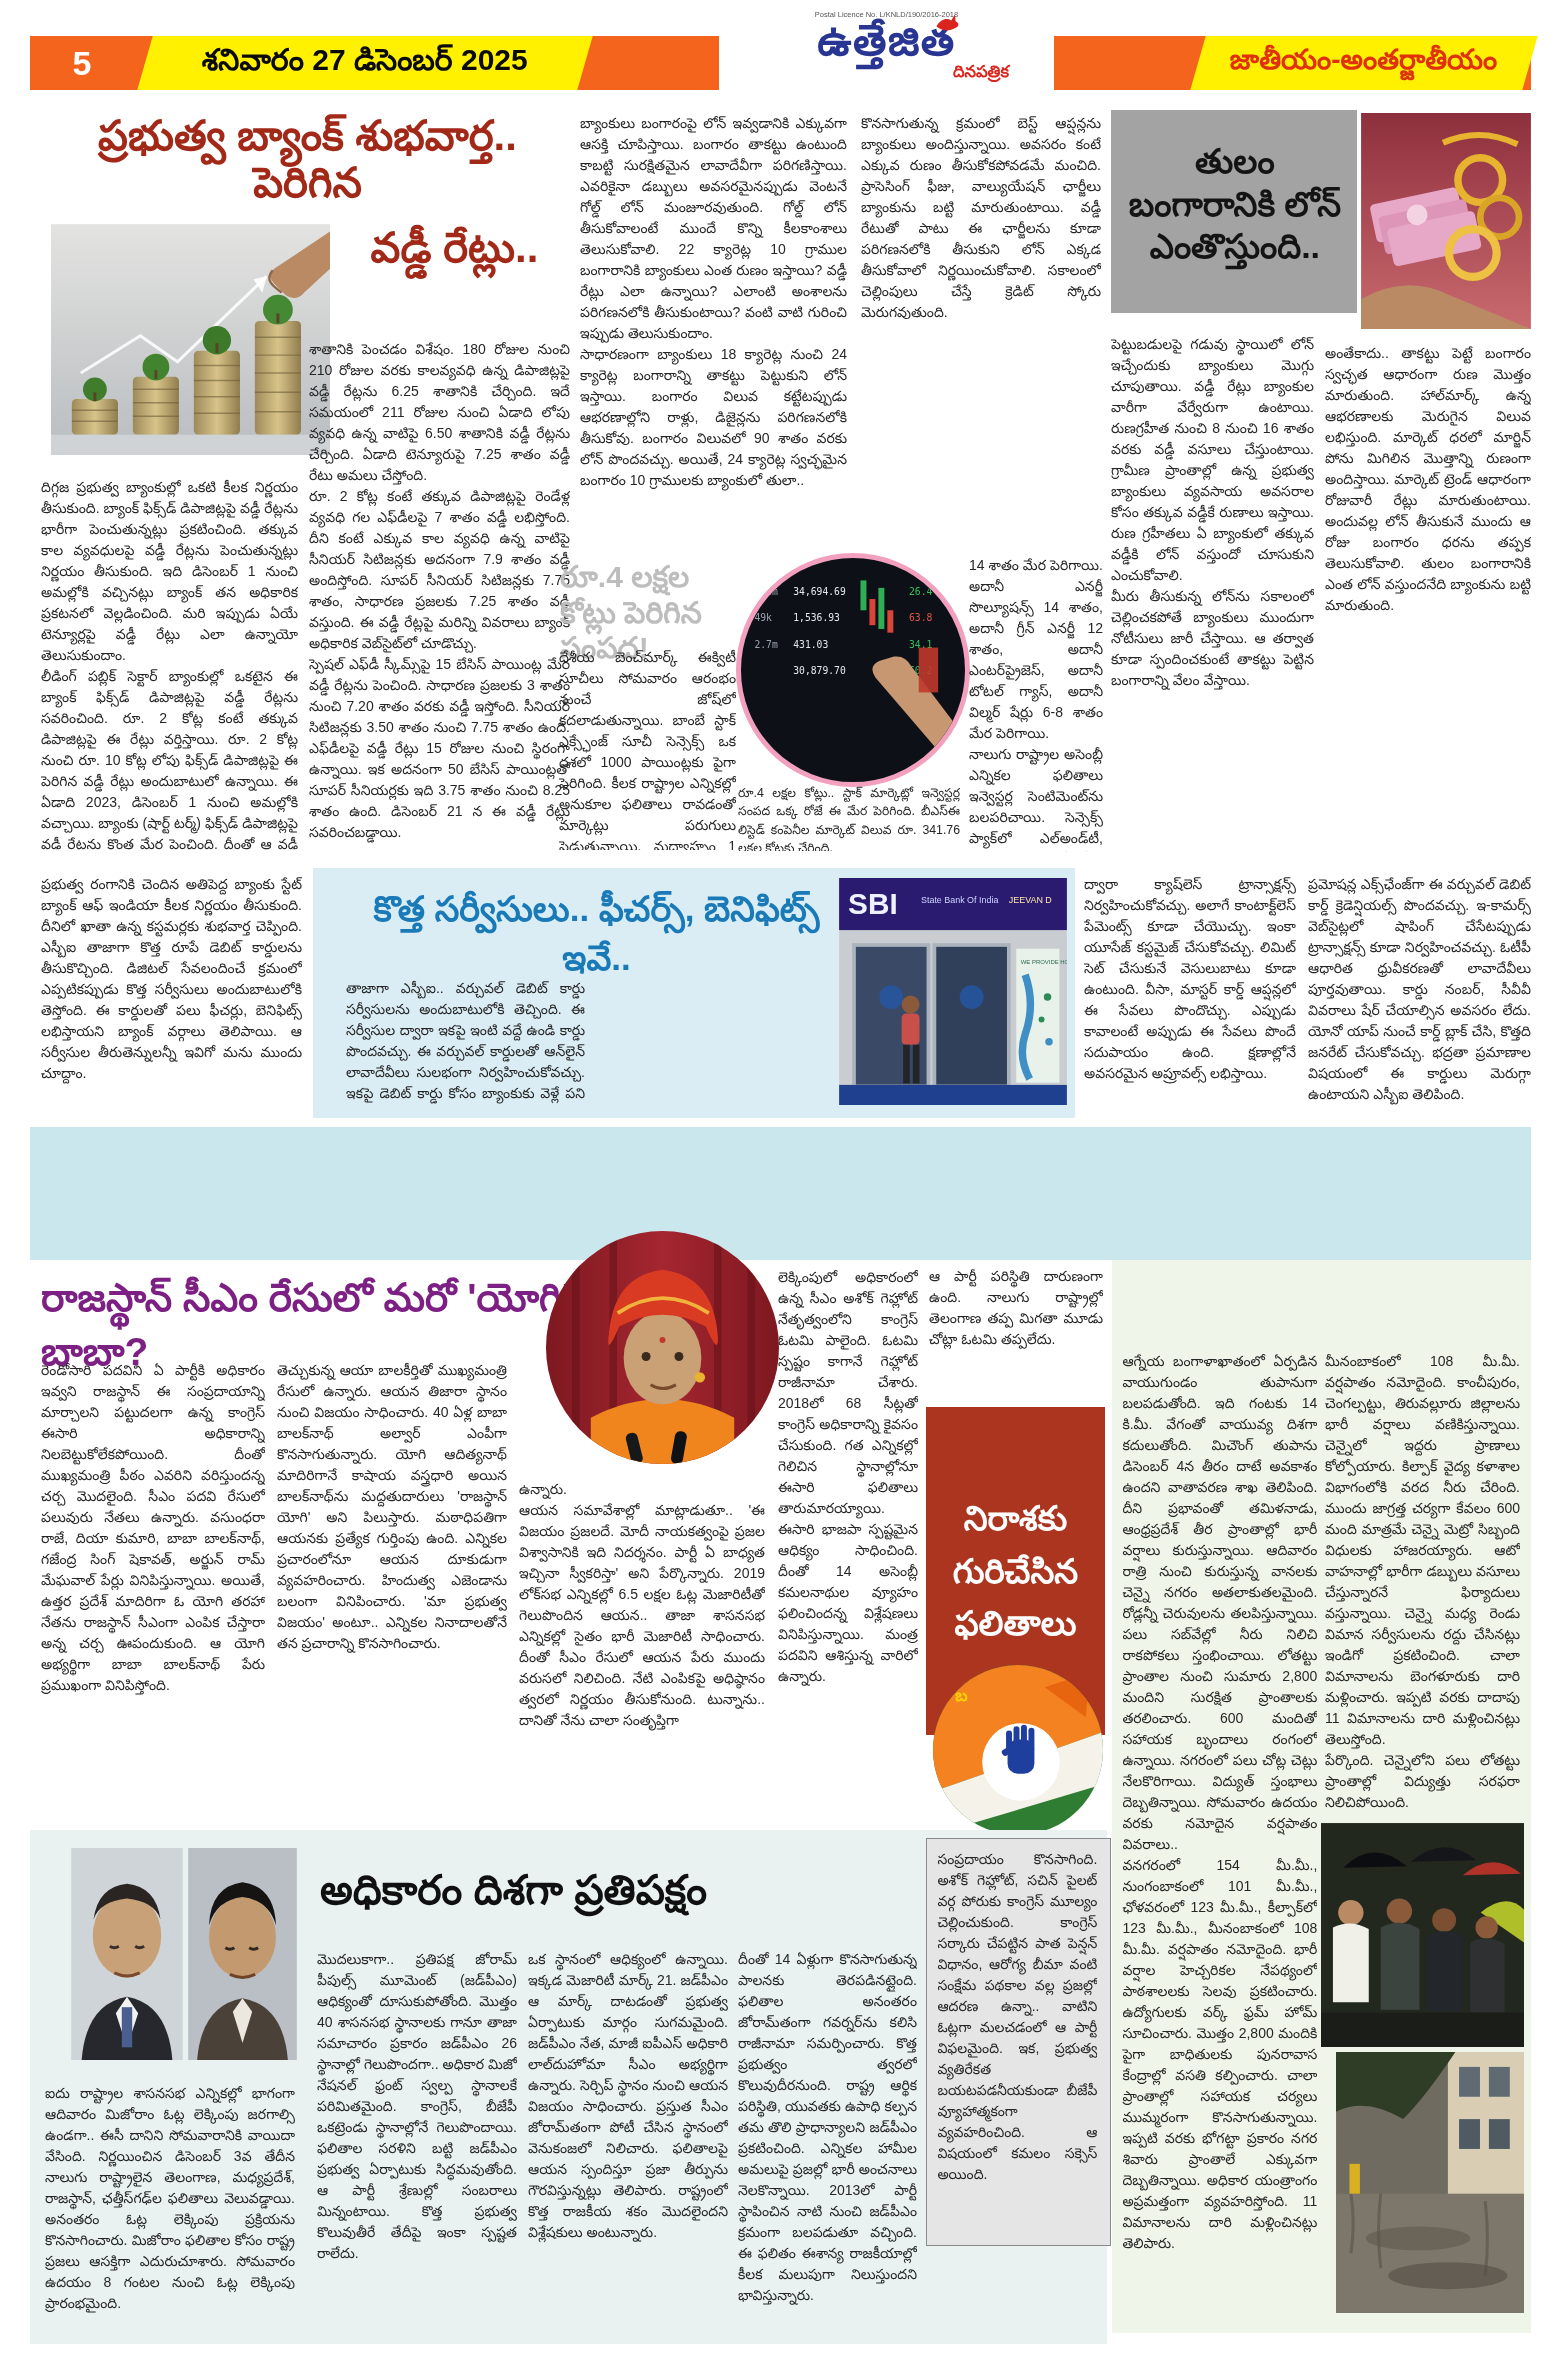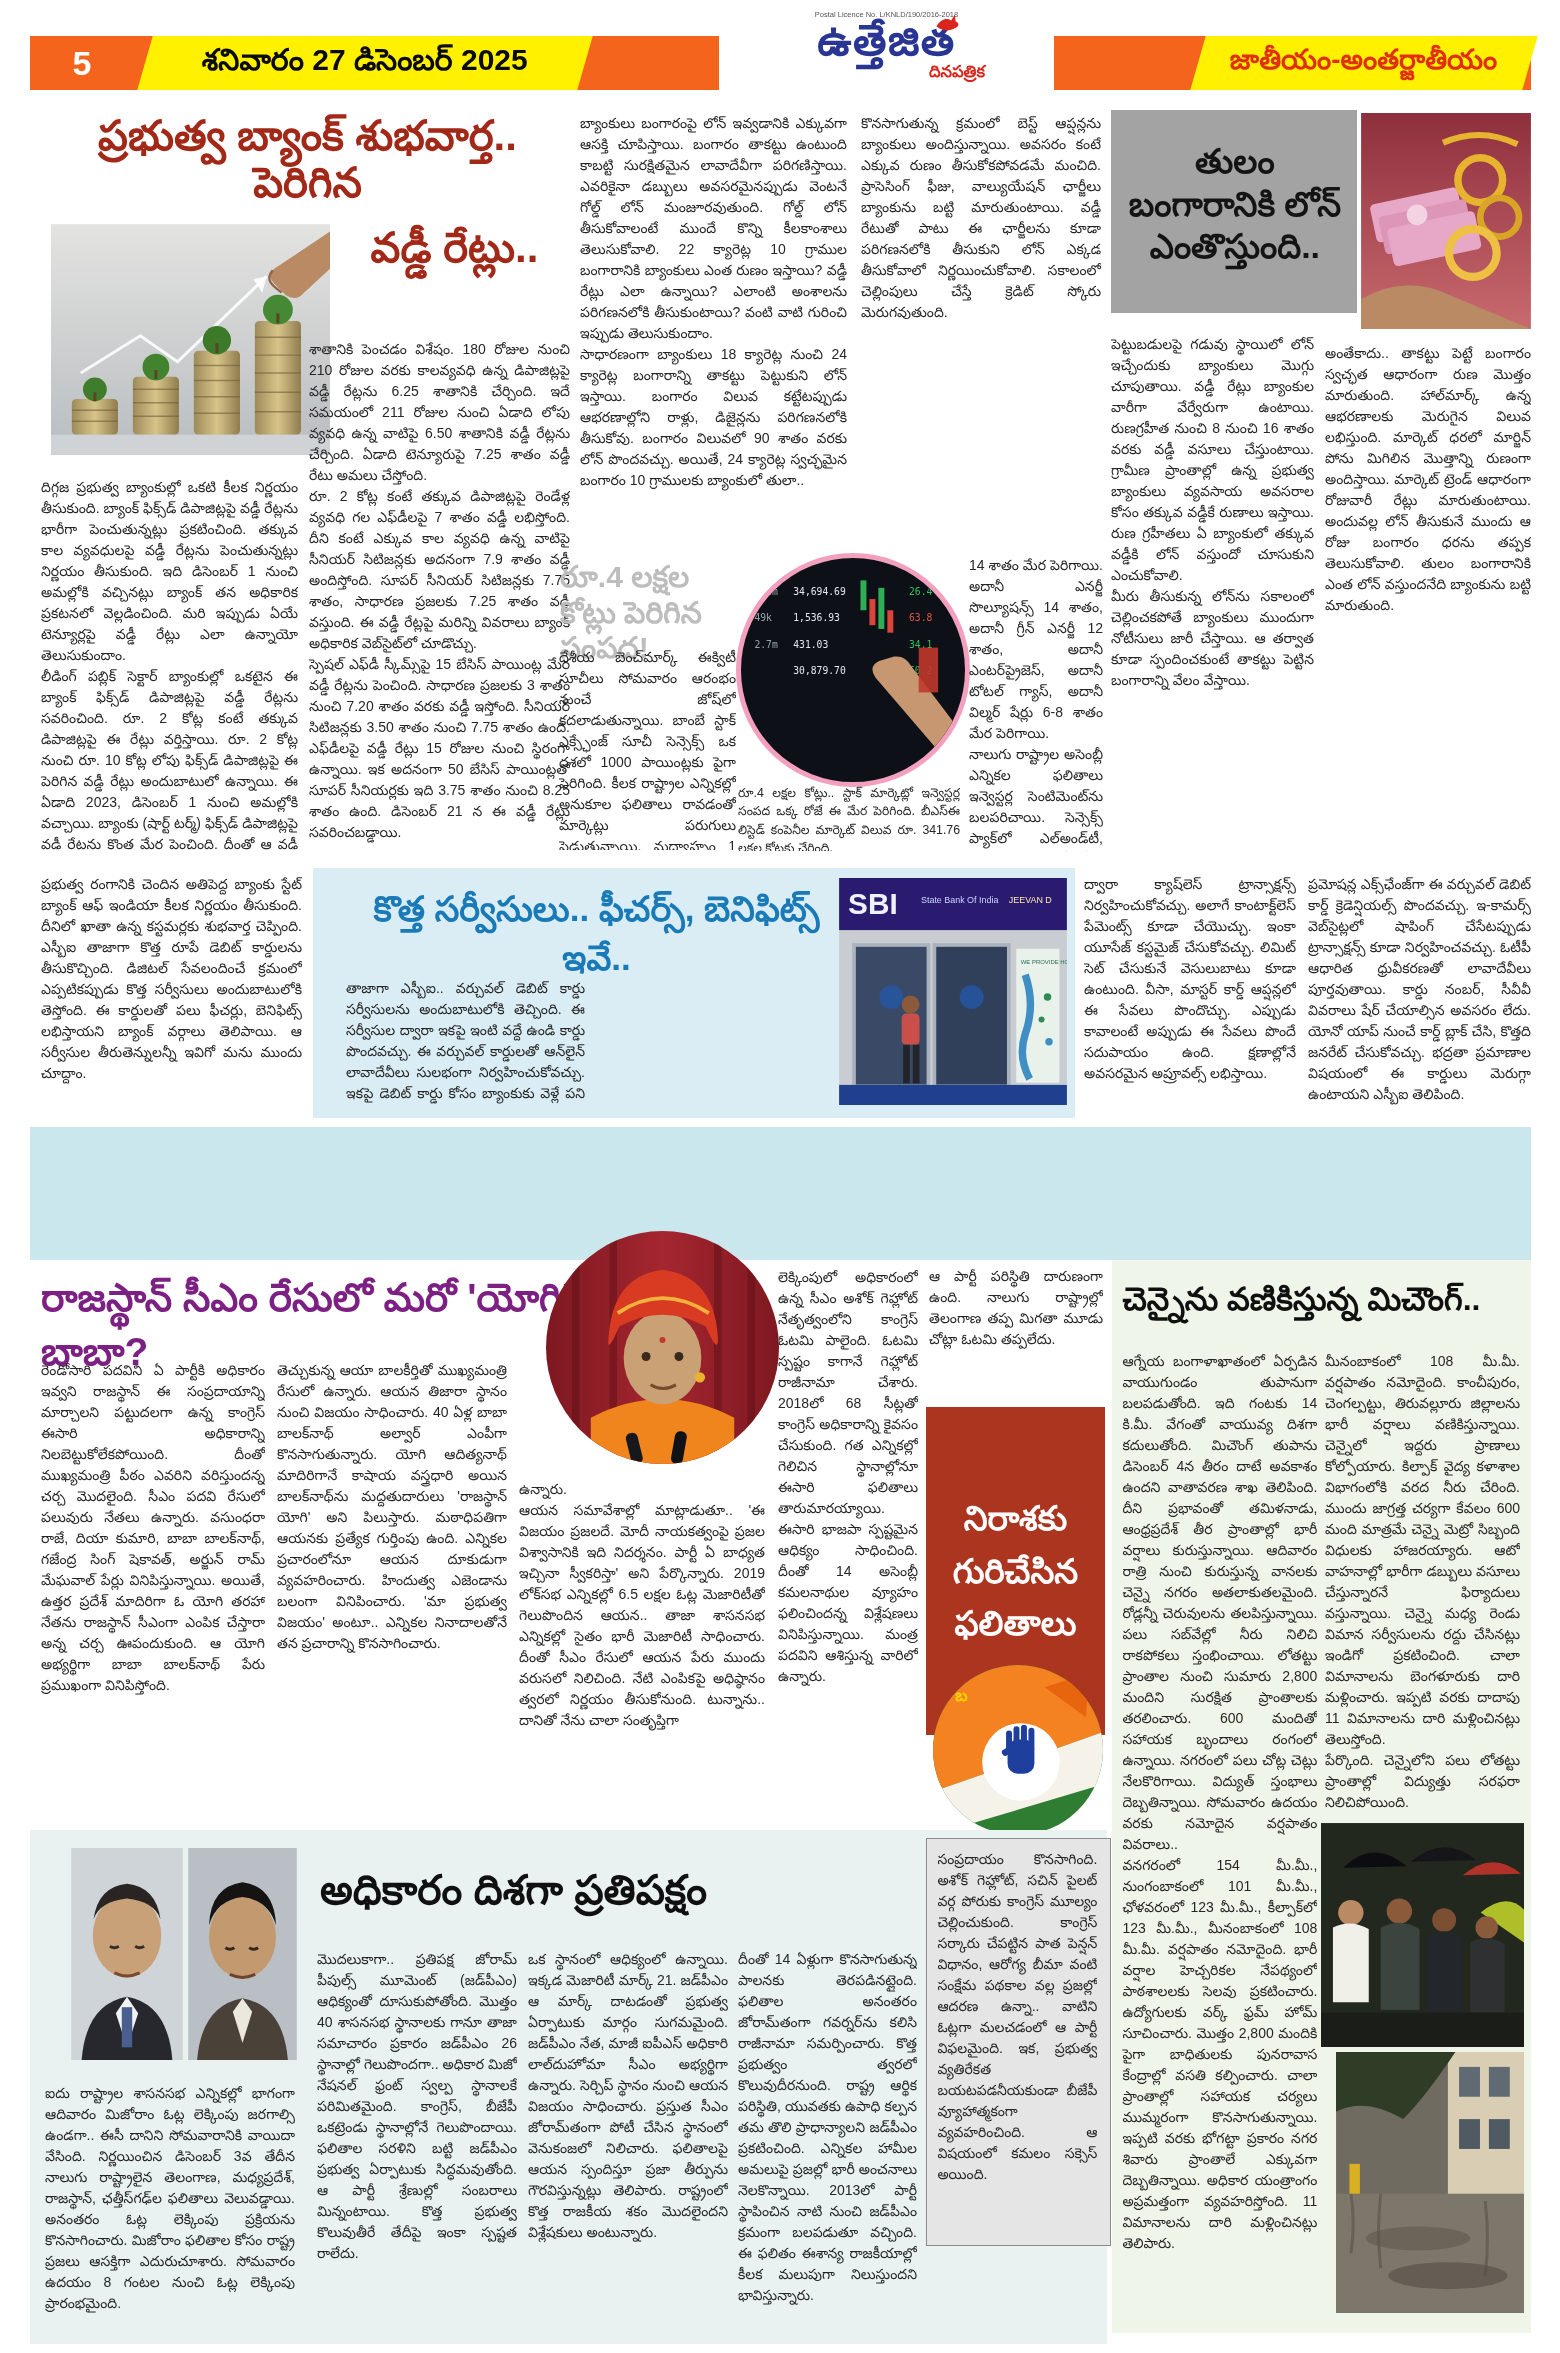--- a/index.html
+++ b/index.html
@@ -52,21 +52,21 @@
     <span class="hdr-section unskew">జాతీయం-అంతర్జాతీయం</span>
   </div>
   <div class="abs logo-box" style="left:719px;top:10.4px;width:335px;height:91px;">
     <div class="postal">Postal Licence No. L/KNLD/190/2016-2018</div>
     <div style="position:relative;display:inline-block;">
       <span class="masthead">ఉత్తేజిత</span>
       <svg class="abs" style="right:-4.5px;top:-6px;" width="25" height="19.4" viewBox="0 0 34 26">
         <path d="M2 18 C8 8 16 6 22 10 L27 2 L28 11 C33 13 33 18 28 20 C18 26 8 24 2 18 Z" fill="#D9251C"></path>
       </svg>
     </div>
-    <div class="tagline" style="text-align:right;padding-right:69px;">దినపత్రిక</div>
+    <div class="tagline" style="text-align:right;padding-right:45px;">దినపత్రిక</div>
   </div>
 
   <div class="abs hl-maroon" style="left:41px;top:112px;width:533px;text-align:center;">ప్రభుత్వ బ్యాంక్ శుభవార్త.. పెరిగిన</div>
   <div class="abs hl-maroon" style="left:339px;top:224px;width:231px;text-align:center;">వడ్డీ రేట్లు..</div>
 
   <svg class="abs" style="left:51px;top:224px;" width="279" height="231" viewBox="0 0 375 310">
     <defs>
       <linearGradient id="bgc" x1="0" y1="0" x2="0" y2="1">
         <stop offset="0" stop-color="#e3e3e1"></stop>
           <stop offset="1" stop-color="#b9bdc0"></stop>
@@ -282,21 +282,20 @@
         <rect x="108" y="82" width="8" height="34" rx="4"></rect>
         <rect x="118" y="80" width="8" height="36" rx="4"></rect>
         <rect x="128" y="84" width="8" height="32" rx="4"></rect>
         <rect x="92" y="112" width="12" height="9" rx="4" transform="rotate(-30 98 116)"></rect>
       </g>
       <text x="30" y="48" font-size="22" font-weight="bold" fill="#ffd400">బ</text>
     </svg>
   </div>
 
   <div class="abs panel-green" style="left:1112px;top:1260px;width:419px;height:1073px;">
-    <div class="abs hl-chennai" style="left:10.4px;top:21px;width:398px;">చెన్నైను వణికిస్తున్న మిచౌంగ్..</div>
     <div class="abs col" style="left:10.4px;top:91px;width:195px;height:961px;">ఆగ్నేయ బంగాళాఖాతంలో ఏర్పడిన వాయుగుండం తుపానుగా బలపడుతోంది. ఇది గంటకు 14 కి.మీ. వేగంతో వాయువ్య దిశగా కదులుతోంది. మిచౌంగ్ తుపాను డిసెంబర్ 4న తీరం దాటే అవకాశం ఉందని వాతావరణ శాఖ తెలిపింది. దీని ప్రభావంతో తమిళనాడు, ఆంధ్రప్రదేశ్ తీర ప్రాంతాల్లో భారీ వర్షాలు కురుస్తున్నాయి. ఆదివారం రాత్రి నుంచి కురుస్తున్న వానలకు చెన్నై నగరం అతలాకుతలమైంది. రోడ్లన్నీ చెరువులను తలపిస్తున్నాయి. పలు సబ్‌వేల్లో నీరు నిలిచి రాకపోకలు స్తంభించాయి. లోతట్టు ప్రాంతాల నుంచి సుమారు 2,800 మందిని సురక్షిత ప్రాంతాలకు తరలించారు. 600 మందితో సహాయక బృందాలు రంగంలో ఉన్నాయి. నగరంలో పలు చోట్ల చెట్లు నేలకొరిగాయి. విద్యుత్ స్తంభాలు దెబ్బతిన్నాయి. సోమవారం ఉదయం వరకు నమోదైన వర్షపాతం వివరాలు..
 వనగరంలో 154 మీ.మీ., నుంగంబాకంలో 101 మీ.మీ., ఛోళవరంలో 123 మీ.మీ., కీల్పాక్‌లో 123 మీ.మీ., మీనంబాకంలో 108 మీ.మీ. వర్షపాతం నమోదైంది. భారీ వర్షాల హెచ్చరికల నేపథ్యంలో పాఠశాలలకు సెలవు ప్రకటించారు. ఉద్యోగులకు వర్క్ ఫ్రమ్ హోమ్ సూచించారు. మొత్తం 2,800 మందికి పైగా బాధితులకు పునరావాస కేంద్రాల్లో వసతి కల్పించారు. చాలా ప్రాంతాల్లో సహాయక చర్యలు ముమ్మరంగా కొనసాగుతున్నాయి. ఇప్పటి వరకు భోగట్టా ప్రకారం నగర శివారు ప్రాంతాలే ఎక్కువగా దెబ్బతిన్నాయి. అధికార యంత్రాంగం అప్రమత్తంగా వ్యవహరిస్తోంది. 11 విమానాలను దారి మళ్లించినట్లు తెలిపారు.</div>
     <div class="abs col" style="left:213px;top:91px;width:195px;height:466px;">మీనంబాకంలో 108 మీ.మీ. వర్షపాతం నమోదైంది. కాంచీపురం, చెంగల్పట్టు, తిరువల్లూరు జిల్లాలను భారీ వర్షాలు వణికిస్తున్నాయి. చెన్నైలో ఇద్దరు ప్రాణాలు కోల్పోయారు. కిల్పాక్ వైద్య కళాశాల విభాగంలోకి వరద నీరు చేరింది. ముందు జాగ్రత్త చర్యగా కేవలం 600 మంది మాత్రమే చెన్నై మెట్రో సిబ్బంది విధులకు హాజరయ్యారు. ఆటో వాహనాల్లో భారీగా డబ్బులు వసూలు చేస్తున్నారనే ఫిర్యాదులు వస్తున్నాయి. చెన్నై మధ్య రెండు విమాన సర్వీసులను రద్దు చేసినట్లు ఇండిగో ప్రకటించింది. చాలా విమానాలను బెంగళూరుకు దారి మళ్లించారు. ఇప్పటి వరకు దాదాపు 11 విమానాలను దారి మళ్లించినట్లు తెలుస్తోంది.
 పేర్కొంది. చెన్నైలోని పలు లోతట్టు ప్రాంతాల్లో విద్యుత్తు సరఫరా నిలిచిపోయింది.</div>
 
     <svg class="abs" style="left:209px;top:563px;" width="203" height="224" viewBox="0 0 272 300">
       <rect width="272" height="300" fill="#23281f"></rect>
       <g>
         <path d="M30 60 Q70 20 115 58 Z" fill="#0c0d10"></path>
         <path d="M120 52 Q165 14 208 50 Z" fill="#15161a"></path>

